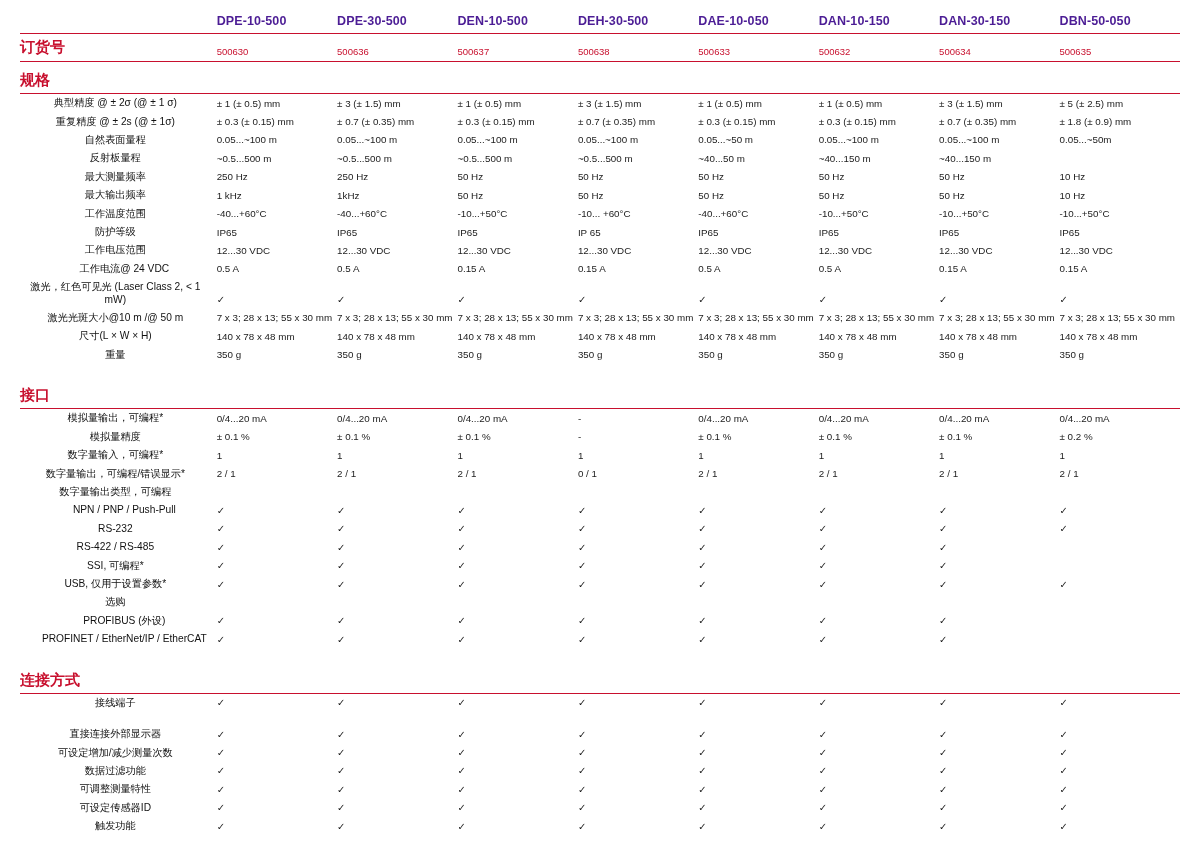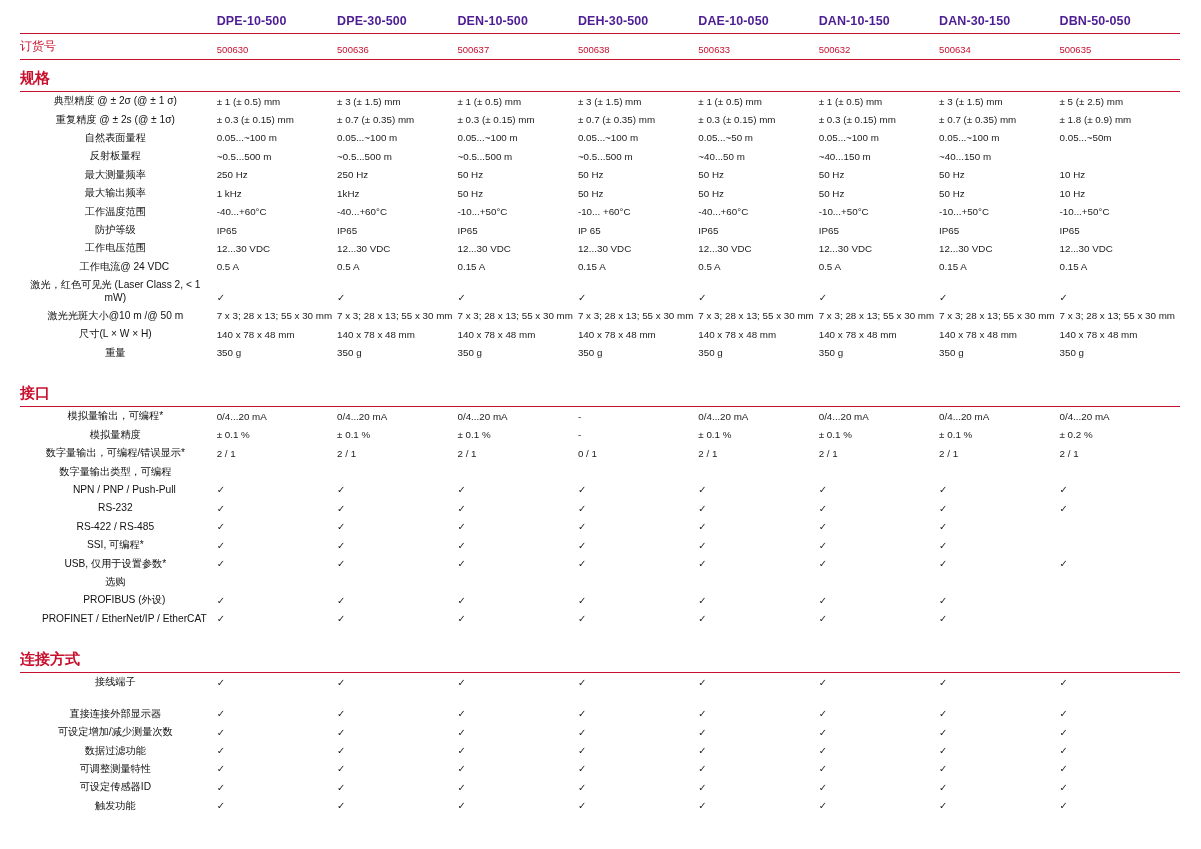--- a/index.html
+++ b/index.html
@@ -49,22 +49,22 @@
   tr.head-row th.first { color: #c8102e; }
   tr.head-row { border-bottom: 1.3px solid #c8102e; }
 
   
   tr.order-row td, tr.order-row th {
     color: #c8102e;
     font-size: 9.5px;
     padding: 4px 0 4px 0;
   }
   tr.order-row th.first {
-    font-weight: normal;
-    font-size: 12px;
+    font-weight: bold;
+    font-size: 15px;
     color: #c8102e;
   }
   tr.order-row { border-bottom: 1.1px solid #c8102e; }
 
   
   tr.section td, tr.section th {
     color: #c8102e;
     font-weight: bold;
     font-size: 15px;
     padding-top: 9px;
@@ -329,20 +329,31 @@
           <td class="val">± 0.1 %</td>
           <td class="val">± 0.1 %</td>
           <td class="val">± 0.1 %</td>
           <td class="val">-</td>
           <td class="val">± 0.1 %</td>
           <td class="val">± 0.1 %</td>
           <td class="val">± 0.1 %</td>
           <td class="val">± 0.2 %</td>
         </tr>
         <tr class="data">
+          <th class="first">数字量输入，可编程*</th>
+          <td class="val">1</td>
+          <td class="val">1</td>
+          <td class="val">1</td>
+          <td class="val">1</td>
+          <td class="val">1</td>
+          <td class="val">1</td>
+          <td class="val">1</td>
+          <td class="val">1</td>
+        </tr>
+        <tr class="data">
           <th class="first">数字量输出，可编程/错误显示*</th>
           <td class="val">2 / 1</td>
           <td class="val">2 / 1</td>
           <td class="val">2 / 1</td>
           <td class="val">0 / 1</td>
           <td class="val">2 / 1</td>
           <td class="val">2 / 1</td>
           <td class="val">2 / 1</td>
           <td class="val">2 / 1</td>
         </tr>

